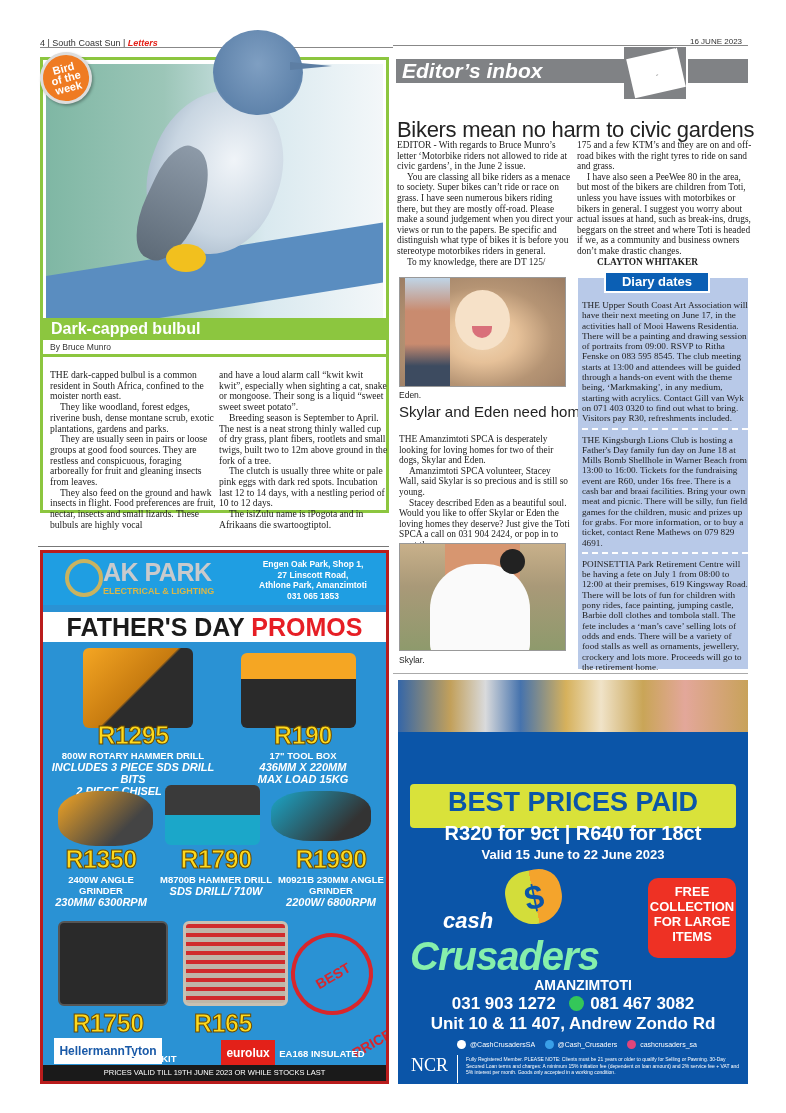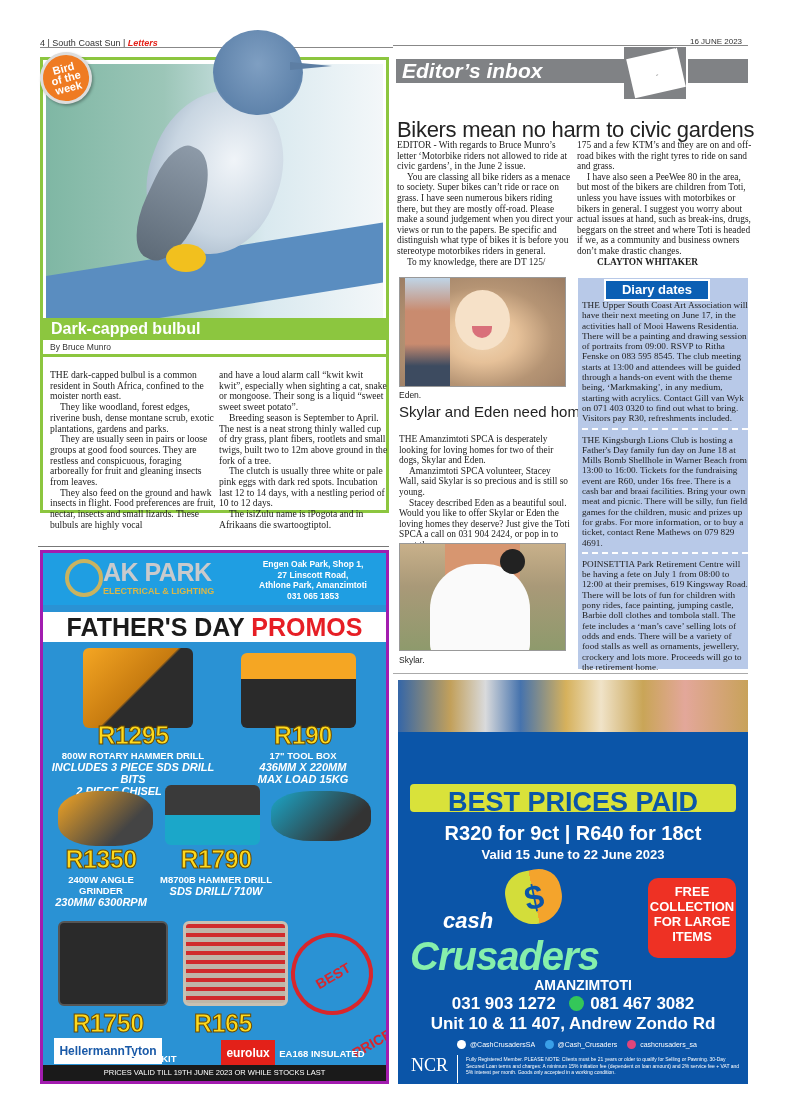--- a/index.html
+++ b/index.html
@@ -55,28 +55,28 @@
   .spca-head { left: 399px; top: 403px; font-size: 15px; color: #222; }
   .spca-col { left: 399px; top: 434px; width: 172px; font-size: 9.4px; line-height: 10.6px; }
   .photo-skylar { left: 399px; top: 543px; width: 167px; height: 108px; background: linear-gradient(180deg, #c8b08a 0%, #a99978 40%, #8e9a6c 100%); overflow: hidden; border: 1px solid #999; }
   .sky-body { position: absolute; left: 30px; top: 20px; width: 100px; height: 100px; background: #fafafa; border-radius: 45% 45% 20% 20%; }
   .sky-ear { position: absolute; left: 100px; top: 5px; width: 25px; height: 25px; background: #222; border-radius: 50%; }
   .sky-leg { position: absolute; left: 45px; top: 0; width: 75px; height: 60px; background: #d79670; border-radius: 0 0 30px 30px; }
   .cap-sky { left: 399px; top: 655px; font-size: 8.5px; }
 
   
   .diary { left: 578px; top: 278px; width: 170px; height: 391px; background: #b8c9e8; }
-  .diary-tab { left: 604px; top: 271px; width: 106px; height: 22px; background: #0b5fb4; border: 2px solid #fff; color: #fff; font-weight: bold; font-size: 13px; text-align: center; line-height: 18px; margin-top: 8px; }
+  .diary-tab { left: 604px; top: 271px; width: 106px; height: 22px; background: #0b5fb4; border: 2px solid #fff; color: #fff; font-weight: bold; font-size: 13px; text-align: center; line-height: 18px; }
   .diary-text { left: 582px; top: 300px; width: 166px; font-size: 9.2px; line-height: 10.3px; color: #222; }
   .dash { height: 0; border-top: 2px dashed #fff; margin: 4px 0 5px 0; }
   .sep-right { left: 393px; top: 673px; width: 355px; height: 1px; background: #aaa; }
   .sep-left { left: 38px; top: 546px; width: 351px; height: 1px; background: #777; }
 
   
-  .oak { left: 40px; top: 550px; width: 349px; height: 534px; background: #2a92d4; border: 3px solid #a21caf; overflow: hidden; }
+  .oak { left: 40px; top: 550px; width: 349px; height: 534px; background: #2a92d4; border: 3px solid #b91c1c; overflow: hidden; }
   .oak-top { position: absolute; left: 0; top: 0; width: 100%; height: 52px; background: #1f9ee2; }
   .oak-logo-o { position: absolute; left: 22px; top: 6px; width: 38px; height: 38px; border-radius: 50%; border: 4px solid #c9b35f; }
   .oak-logo { position: absolute; left: 60px; top: 5px; color: #c9cacc; font-size: 25px; font-weight: bold; letter-spacing: -0.5px; }
   .oak-sub { position: absolute; left: 60px; top: 33px; color: #d7b74a; font-size: 9px; font-weight: bold; }
   .oak-addr { position: absolute; left: 200px; top: 6px; width: 140px; color: #fff; font-size: 8.5px; font-weight: bold; text-align: center; line-height: 10.5px; }
   .oak-banner { position: absolute; left: 0; top: 59px; width: 100%; height: 30px; background: #fff; text-align: center; font-size: 25px; font-weight: 900; line-height: 30px; }
   .fd { color: #1b1b1b; }
   .promo { color: #e61e25; }
   .product { position: absolute; text-align: center; color: #fff; font-family: "Liberation Sans", sans-serif; }
   .price { color: #fdd91d; font-size: 25px; font-weight: 900; -webkit-text-stroke: 1px #6b4b00; letter-spacing: -0.5px; }
@@ -84,21 +84,21 @@
   .pdet { font-size: 11px; font-style: italic; font-weight: bold; }
   .tool { position: absolute; border-radius: 6px; }
   .oak-foot { position: absolute; left: 0; bottom: 0; width: 100%; height: 16px; background: #1a1a1a; color: #fff; font-size: 7.5px; text-align: center; line-height: 16px; }
   .brand-tag { display: inline-block; padding: 6px 5px; font-size: 12px; font-weight: bold; }
   .stamp { position: absolute; left: 248px; top: 380px; width: 82px; height: 82px; border: 4px solid #d8262c; border-radius: 50%; color: #d8262c; font-size: 14px; font-weight: 900; text-align: center; line-height: 78px; transform: rotate(-30deg); }
 
   
   .cc { left: 398px; top: 680px; width: 350px; height: 404px; background: #0b55a8; overflow: hidden; }
   .cc-jewel { position: absolute; left: 0; top: 0; width: 100%; height: 52px; background: linear-gradient(90deg, #3466a8, #c2a05b 15%, #d9dadc 25%, #4673ad 35%, #d6b15c 48%, #f0e3c8 58%, #c9a557 70%, #e3a79a 82%, #c8a25a 100%); }
   .cc-gold { position: absolute; left: 0; top: 52px; width: 100%; text-align: center; color: #fff; font-size: 44px; font-weight: 900; letter-spacing: -1px; font-family: "Liberation Sans", sans-serif; line-height: 50px; }
-  .cc-best { position: absolute; left: 12px; top: 104px; width: 326px; height: 28px; border-radius: 4px; background: #d9e23a; color: #0b55a8; text-align: center; font-size: 27px; font-weight: 900; line-height: 36px; }
+  .cc-best { position: absolute; left: 12px; top: 104px; width: 326px; height: 44px; border-radius: 4px; background: #d9e23a; color: #0b55a8; text-align: center; font-size: 27px; font-weight: 900; line-height: 36px; }
   .cc-rate { position: absolute; left: 0; top: 142px; width: 100%; text-align: center; color: #fff; font-size: 20px; font-weight: bold; }
   .cc-valid { position: absolute; left: 0; top: 167px; width: 100%; text-align: center; color: #fff; font-size: 13px; font-weight: bold; }
   .cc-shield { position: absolute; left: 108px; top: 190px; width: 56px; height: 54px; border-radius: 40% 40% 50% 50%; background: linear-gradient(90deg, #d3dd3a 50%, #f4a42c 50%); transform: rotate(-12deg); color: #0b55a8; font-size: 34px; font-weight: 900; text-align: center; line-height: 54px; }
   .cc-cash { position: absolute; left: 45px; top: 228px; color: #fff; font-size: 22px; font-weight: bold; font-style: italic; }
   .cc-crus { position: absolute; left: 12px; top: 246px; color: #86efac; font-size: 40px; font-weight: 900; font-style: italic; letter-spacing: -1px; margin-top: 8px; }
   .cc-free { position: absolute; left: 250px; top: 198px; width: 88px; height: 80px; background: #ee3124; border-radius: 10px; color: #fff; text-align: center; font-size: 13px; font-weight: bold; line-height: 15px; padding-top: 6px; }
   .cc-branch { position: absolute; left: 0; top: 297px; width: 100%; text-align: center; color: #fff; font-size: 14px; font-weight: bold; padding-left: 20px; }
   .cc-phone { position: absolute; left: 0; top: 314px; width: 100%; text-align: center; color: #fff; font-size: 17px; font-weight: bold; }
   .wa { display: inline-block; width: 15px; height: 15px; border-radius: 50%; background: #34c759; vertical-align: -2px; margin: 0 2px 0 8px; }
   .cc-addr { position: absolute; left: 0; top: 334px; width: 100%; text-align: center; color: #fff; font-size: 17px; font-weight: bold; }
@@ -235,20 +235,25 @@
   <div class="product" style="left:2px;top:292px;width:112px;">
     <div class="price">R1350</div>
     <div class="pname">2400W ANGLE GRINDER</div>
     <div class="pdet">230MM/ 6300RPM</div>
   </div>
   <div class="product" style="left:114px;top:292px;width:118px;">
     <div class="price">R1790</div>
     <div class="pname">M8700B HAMMER DRILL</div>
     <div class="pdet">SDS DRILL/ 710W</div>
   </div>
+  <div class="product" style="left:232px;top:292px;width:112px;">
+    <div class="price">R1990</div>
+    <div class="pname">M0921B 230MM ANGLE GRINDER</div>
+    <div class="pdet">2200W/ 6800RPM</div>
+  </div>
 
   <div class="tool" style="left:15px;top:368px;width:110px;height:85px;background:#2a2a2a;border:2px solid #555;"></div>
   <div class="tool" style="left:140px;top:368px;width:105px;height:85px;background:repeating-linear-gradient(#d02c2c 0 4px,#bfb6a8 4px 9px);border:3px solid #c9c0b2;"></div>
   <div class="stamp">BEST PRICE</div>
   <div class="product" style="left:5px;top:456px;width:120px;">
     <div class="price">R1750</div>
     <div class="brand-tag" style="background:#fff;color:#1a5aa8;">HellermannTyton</div>
   </div>
   <div class="product" style="left:5px;top:500px;width:135px;">
     <div class="pname">ELEKT 16 PIECE TOOL KIT</div>

